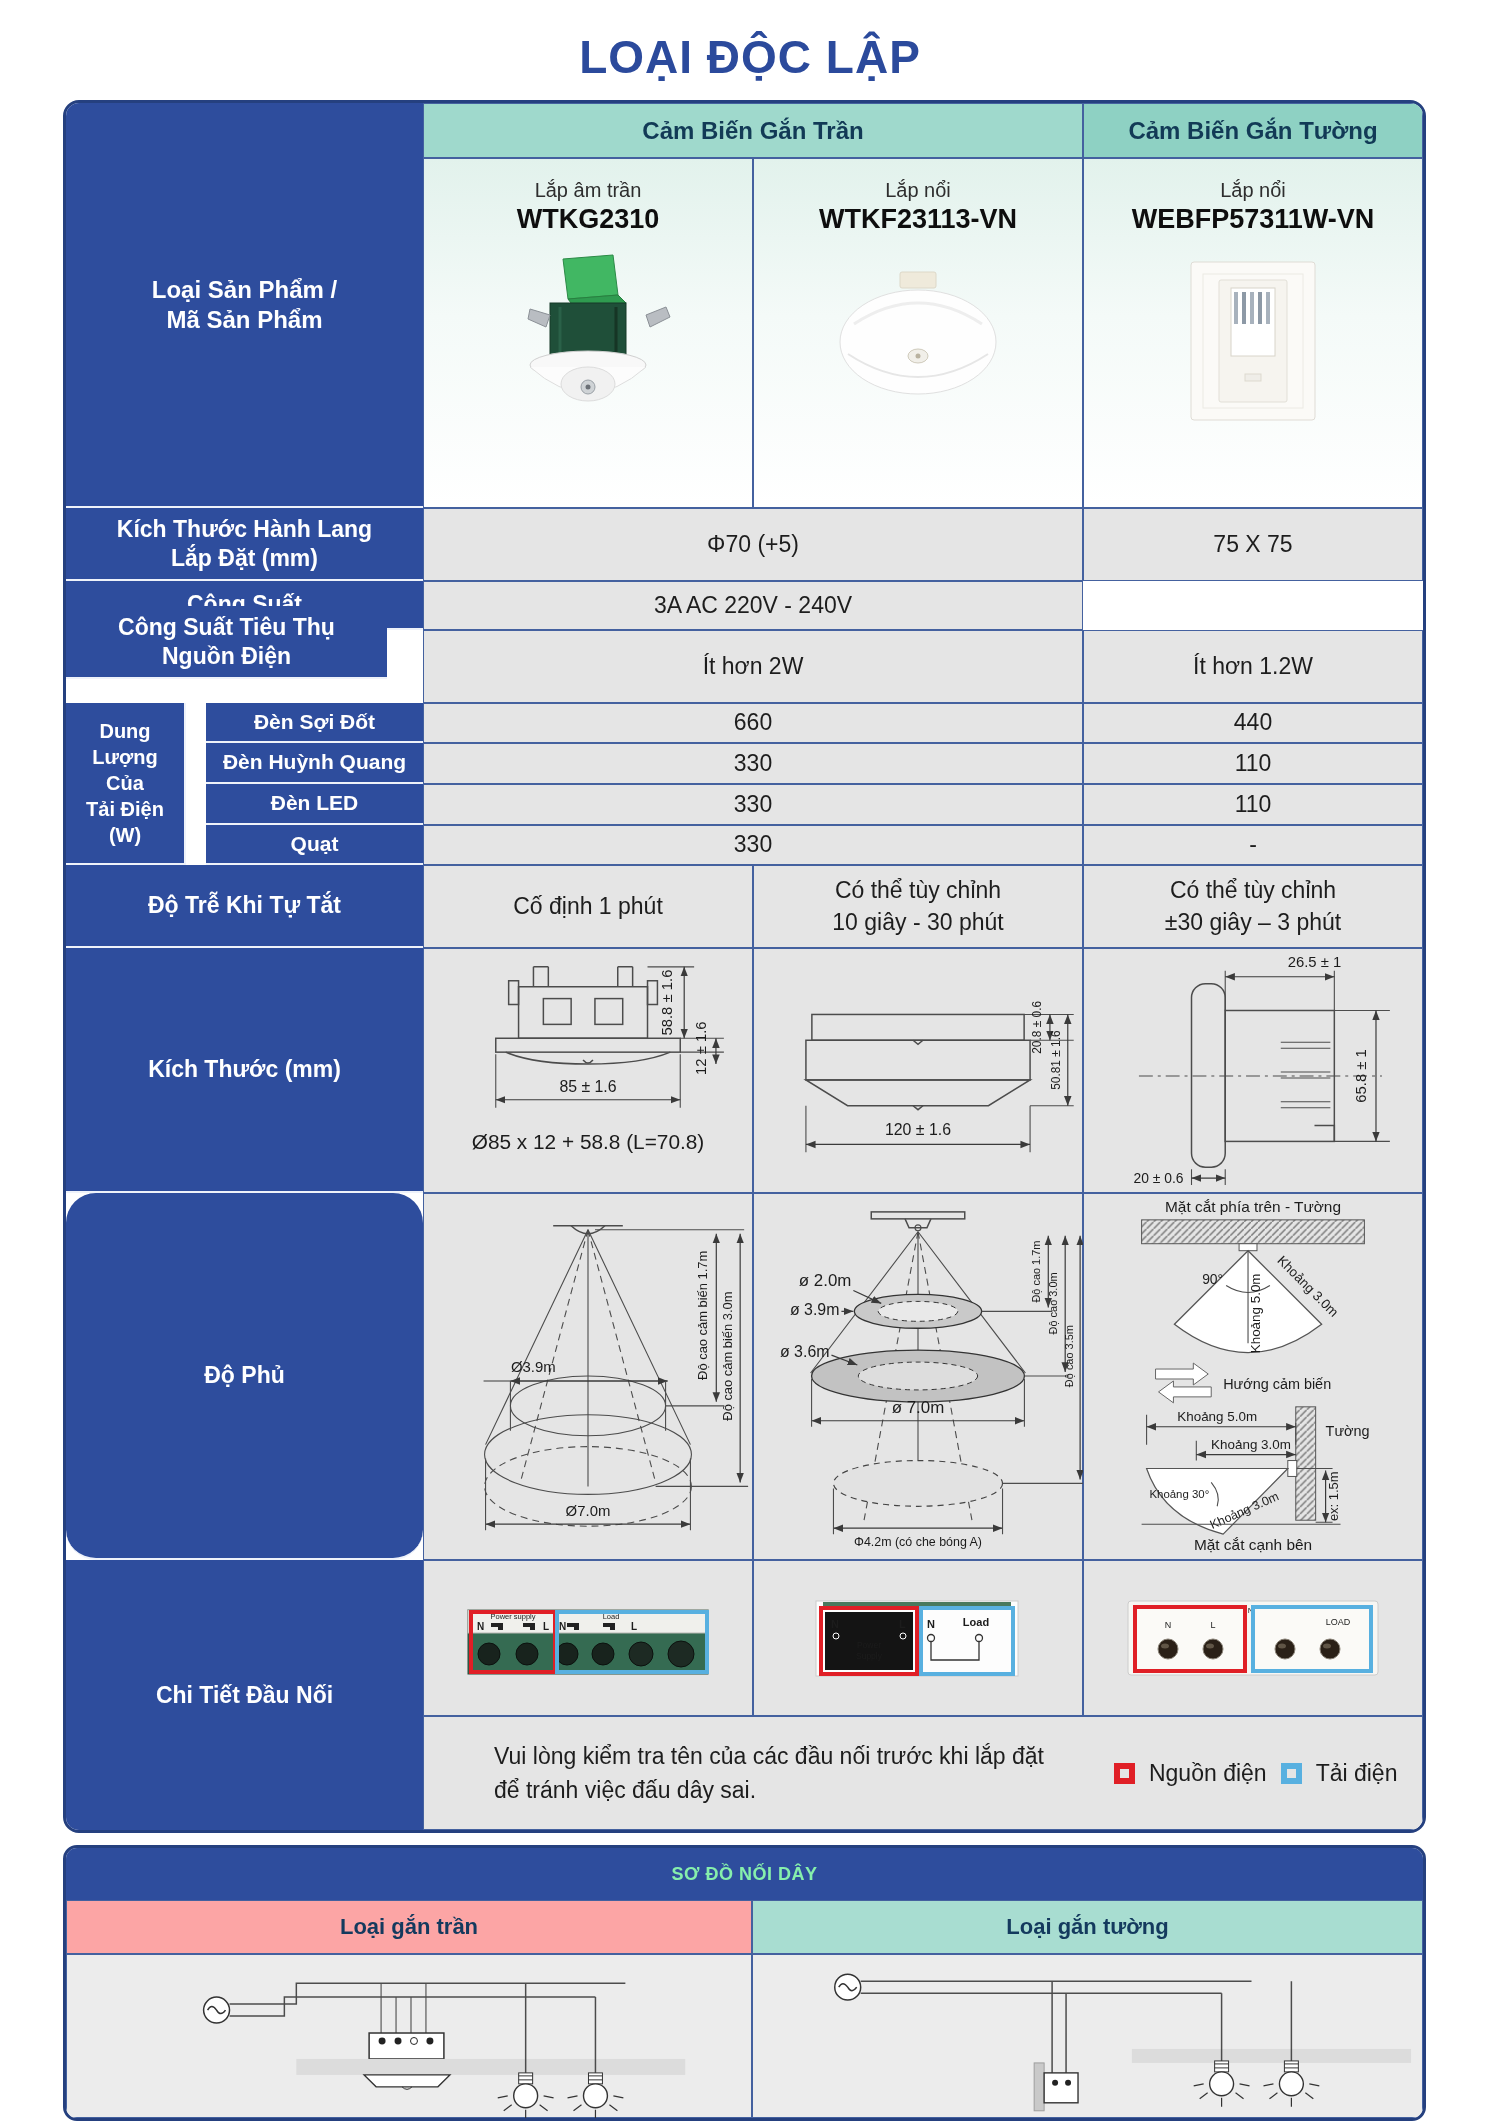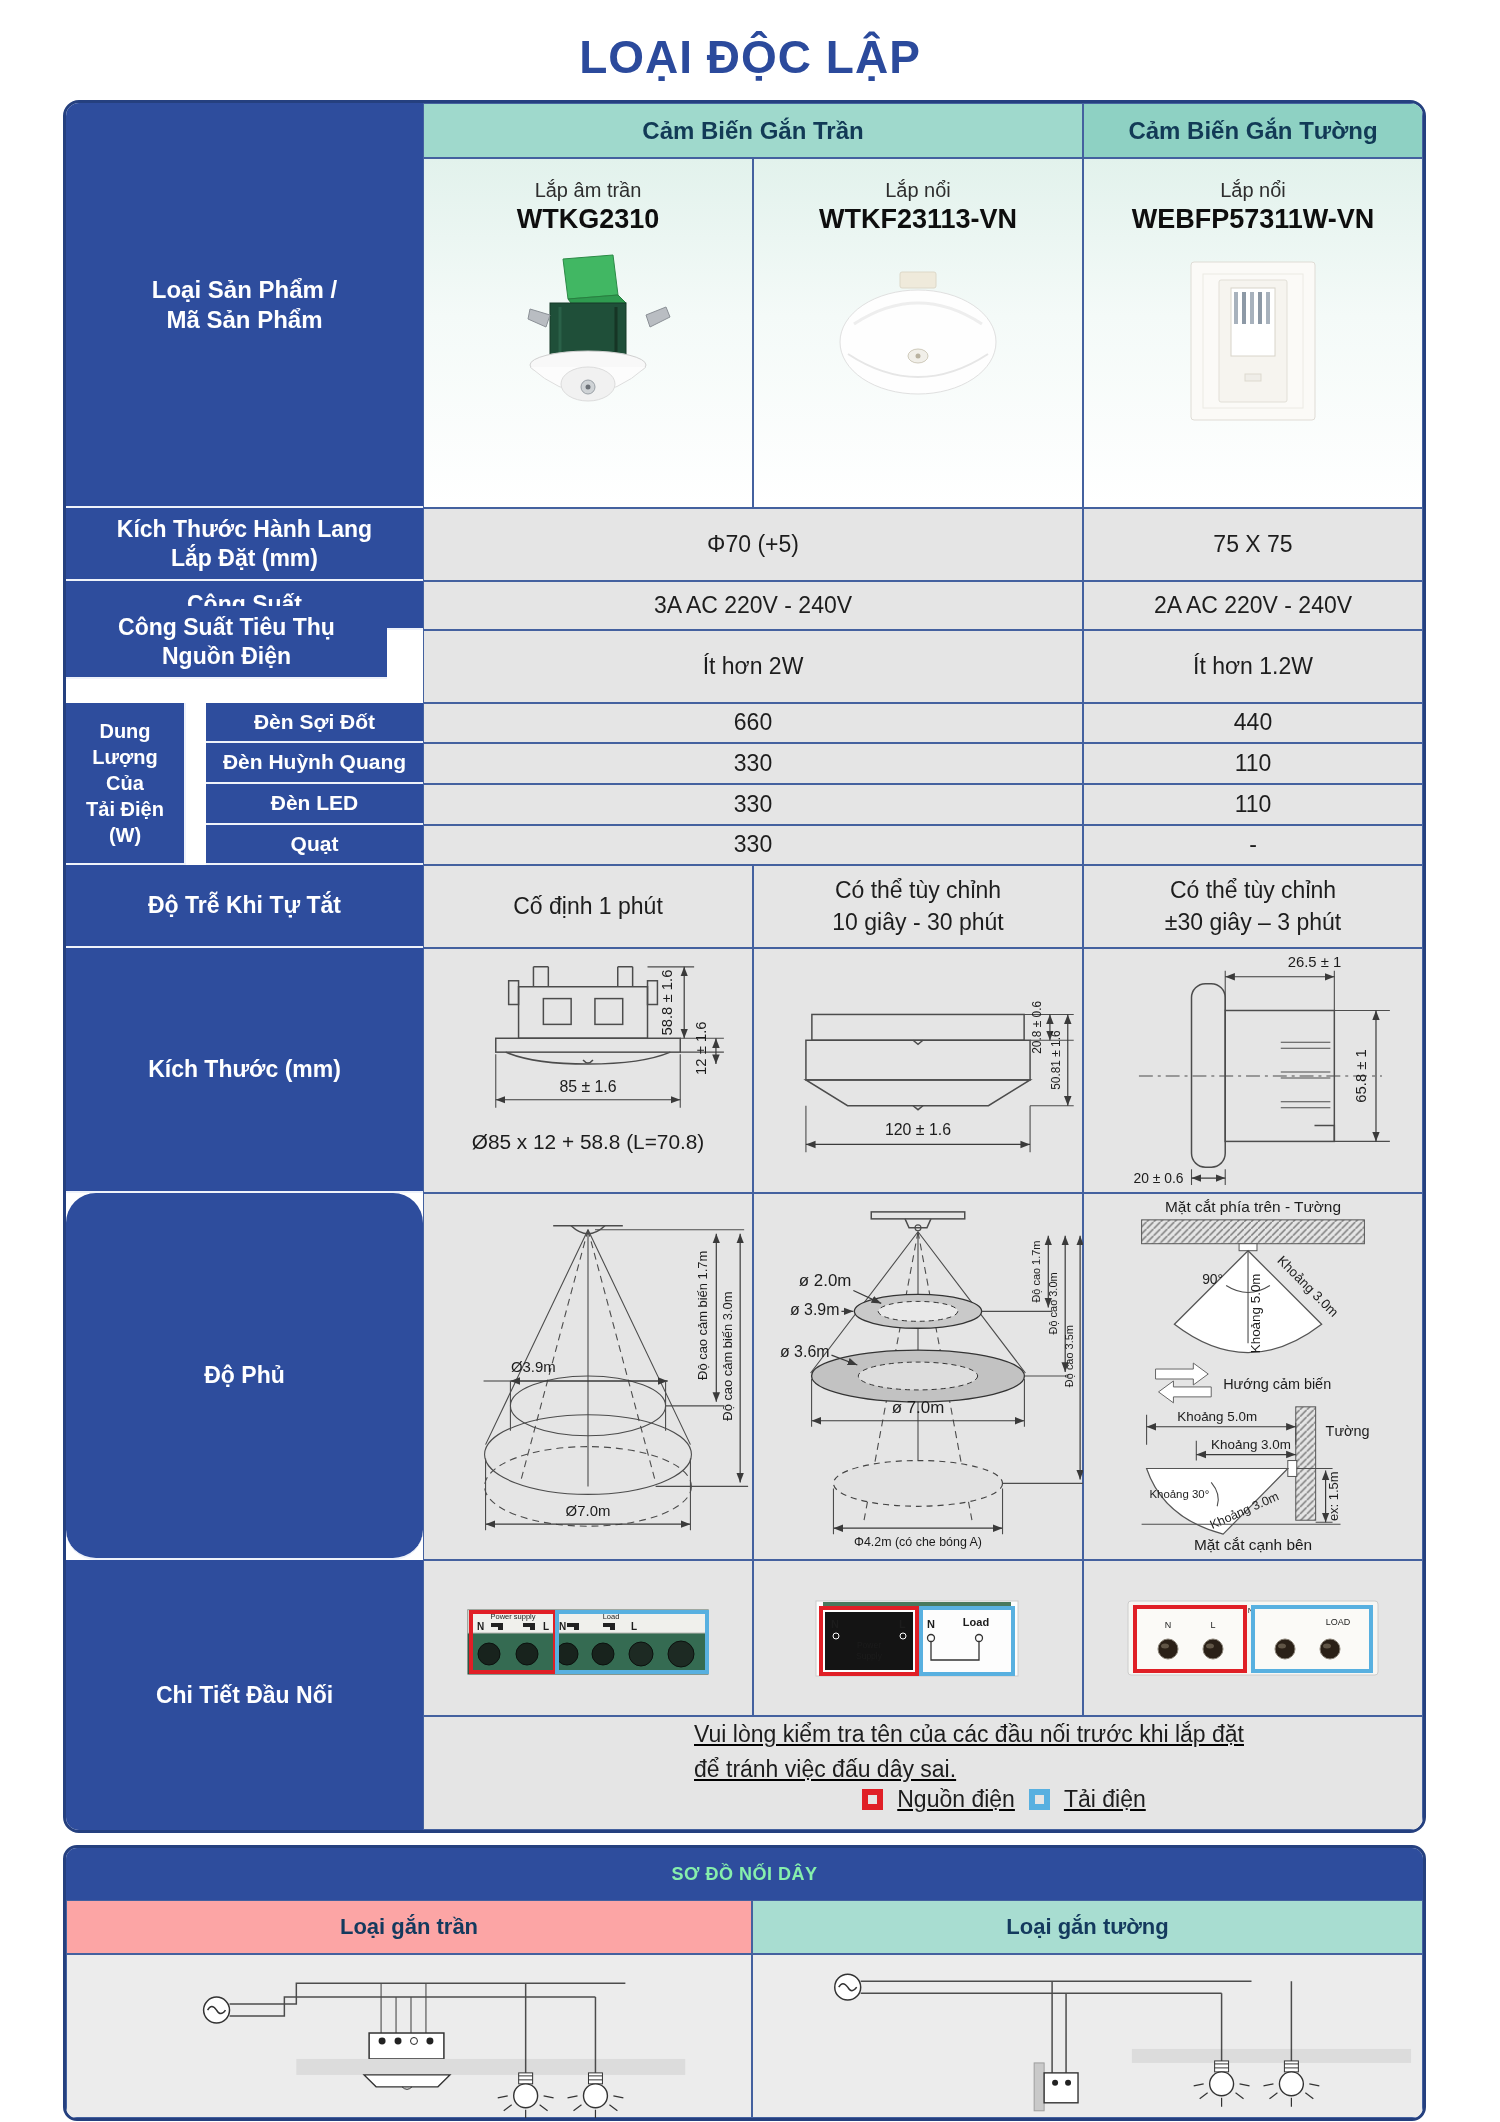--- a/index.html
+++ b/index.html
@@ -19,21 +19,21 @@
        border-bottom:2px solid #eef2fa;line-height:1.25;}
   .lbl.last{border-bottom:none;}
   .lbl.grp{border-right:2px solid #eef2fa;}
   .f24{font-size:24px;} .f23{font-size:23px;} .f21{font-size:21px;} .f20{font-size:20px;}
   .val{font-size:23px;color:#1d1d1d;line-height:1.35;}
   .prod{background:linear-gradient(180deg,#e2f2ec 0%,#f4faf8 45%,#ffffff 100%);
         justify-content:flex-start;padding-top:20px;}
   .mount{font-size:20px;color:#2e2e2e;}
   .pcode{font-size:27px;font-weight:bold;color:#0e0e0e;margin-top:2px;}
   .prod svg{margin-top:12px;}
-  .notecell{flex-direction:column;justify-content:flex-start;padding-left:92px;text-decoration:underline;}
+  .notecell{flex-direction:row;justify-content:flex-start;padding-left:70px;}
   .notetext{font-size:23px;color:#1d1d1d;text-align:left;line-height:1.5;}
   .legend{display:flex;align-items:center;gap:14px;margin-left:70px;}
   .sw{width:21px;height:21px;box-sizing:border-box;}
   .sw-red{border:6px solid #e01f26;}
   .sw-blue{border:6px solid #58b0e0;}
   .leglabel{font-size:23px;color:#1d1d1d;}
   .wiring{position:absolute;left:63px;top:1845px;width:1357px;height:270px;
           border:3px solid #25407f;border-radius:14px;overflow:hidden;background:#ececec;}
   .whead{position:absolute;left:0;top:0;width:100%;height:52px;background:#2e4d9d;color:#86efac;
          font-size:18px;font-weight:bold;display:flex;align-items:center;justify-content:center;letter-spacing:.5px;}
@@ -158,23 +158,20 @@
     </div>
 
     <div class="cell val" style="left:357px;top:405px;width:660px;height:73px;">
       <div>Φ70 (+5)</div>
     </div>
     <div class="cell val" style="left:1017px;top:405px;width:340px;height:73px;">
       <div>75 X 75</div>
     </div>
     <div class="cell val" style="left:357px;top:478px;width:660px;height:49px;">
       <div>3A AC 220V - 240V</div>
-    </div>
-    <div class="cell val" style="left:1017px;top:478px;width:340px;height:49px;">
-      <div>2A AC 220V - 240V</div>
     </div>
     <div class="cell val" style="left:357px;top:527px;width:660px;height:73px;">
       <div>Ít hơn 2W</div>
     </div>
     <div class="cell val" style="left:1017px;top:527px;width:340px;height:73px;">
       <div>Ít hơn 1.2W</div>
     </div>
     <div class="cell val" style="left:357px;top:600px;width:660px;height:40px;">
       <div>660</div>
     </div>

